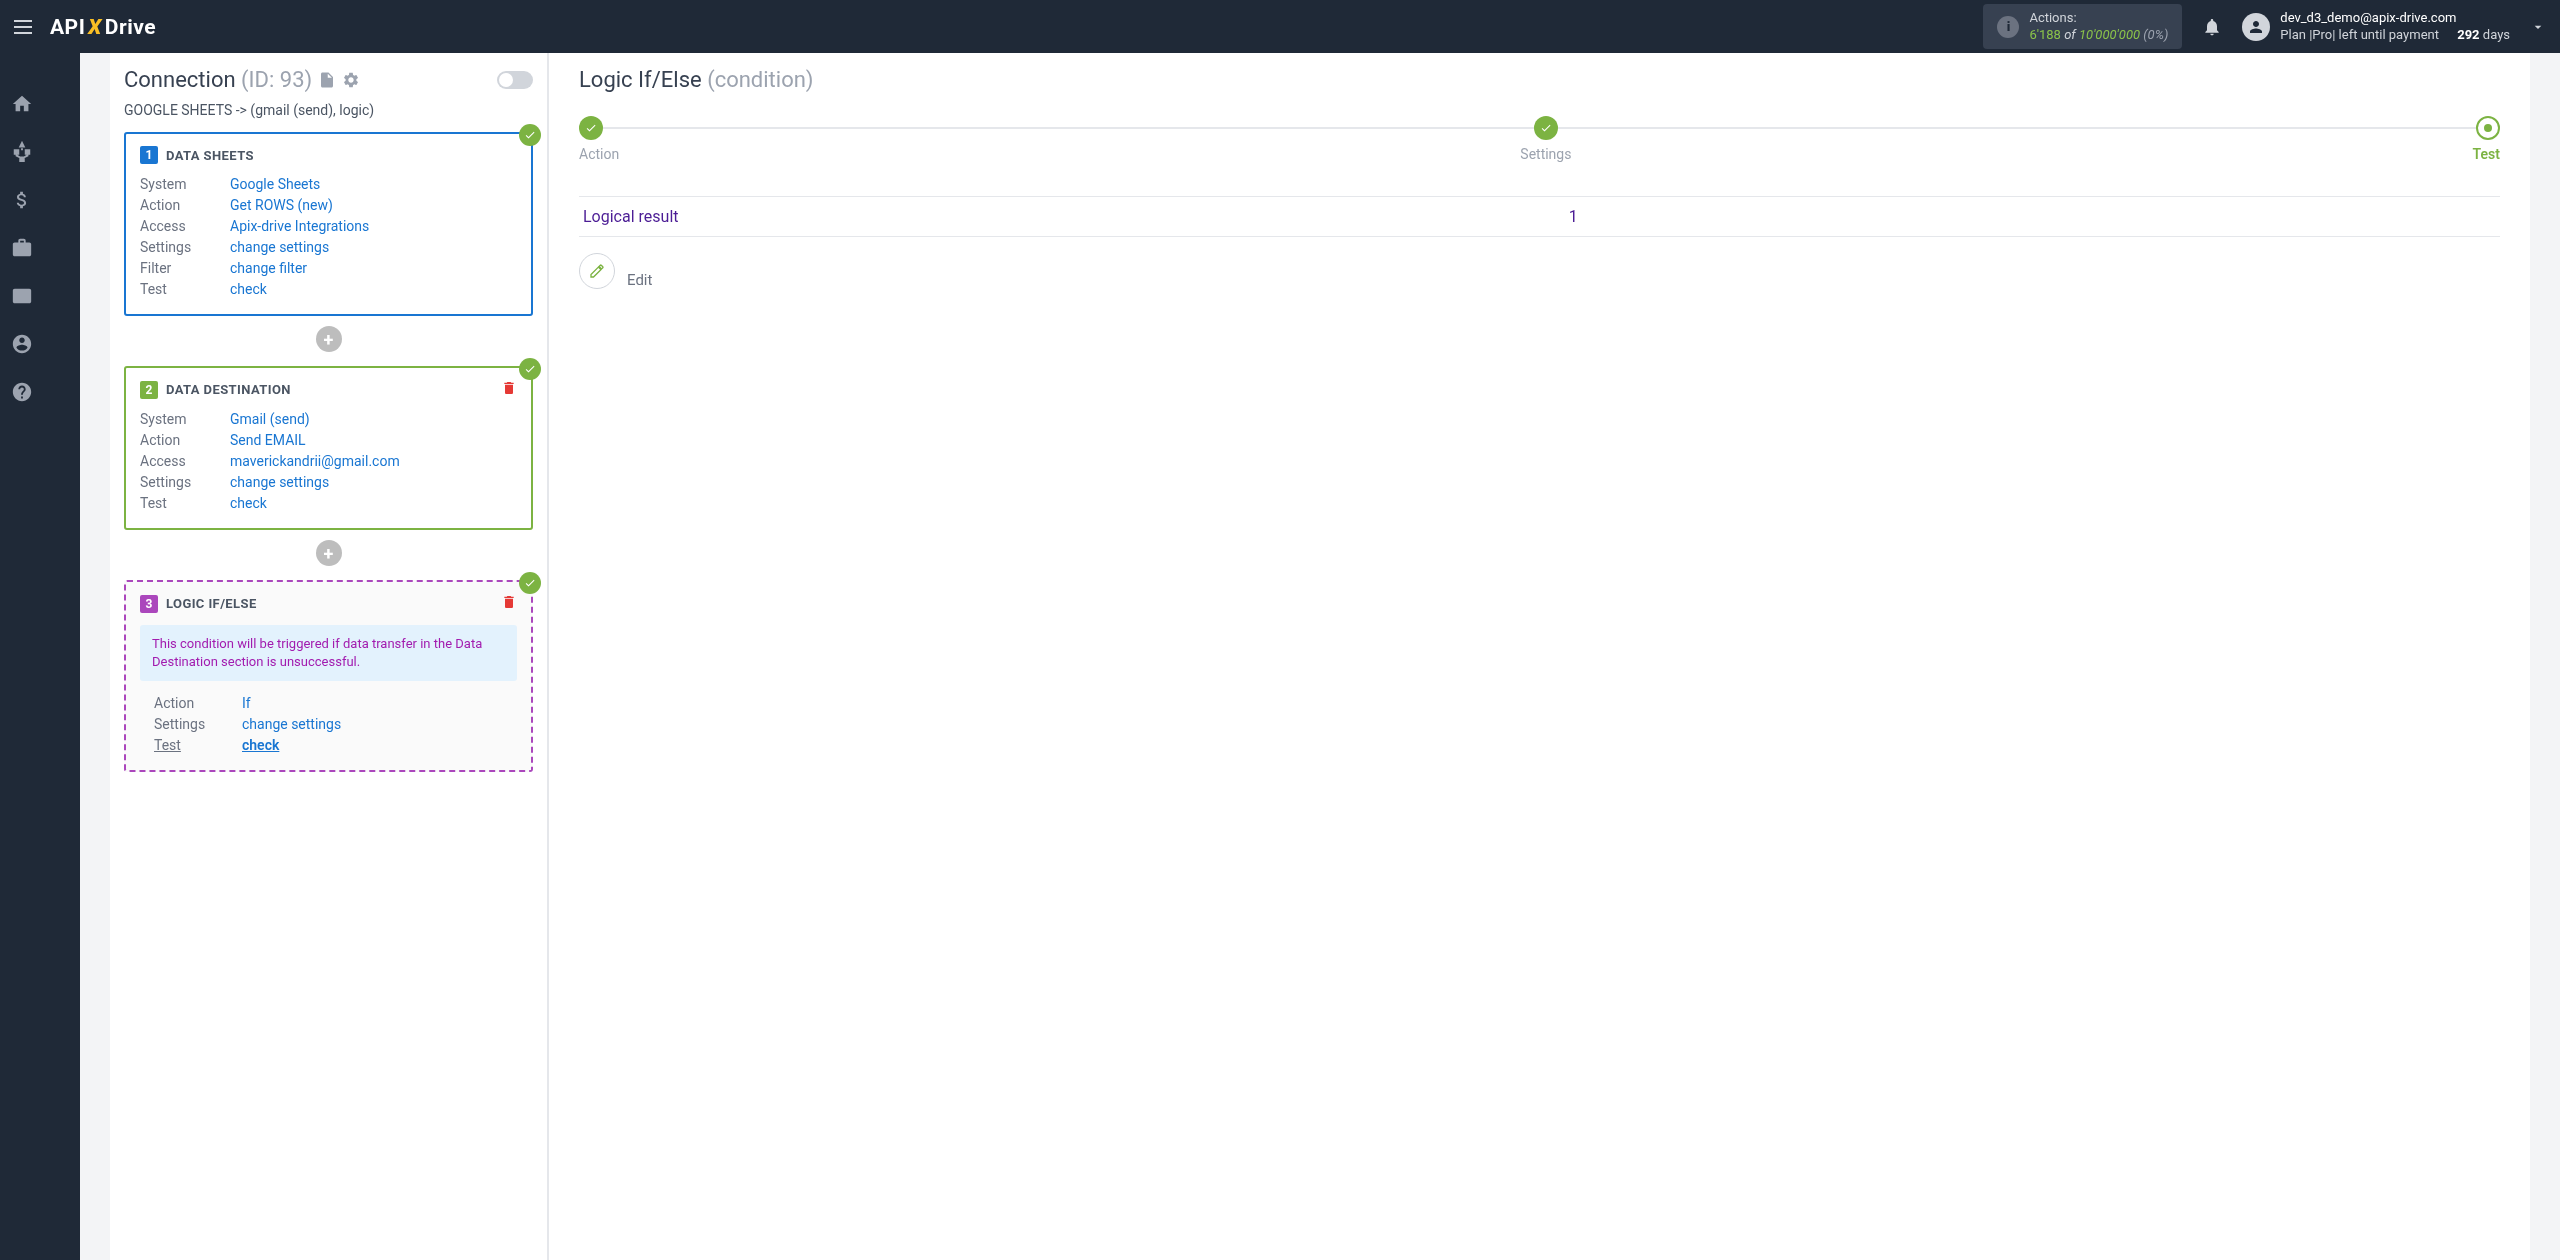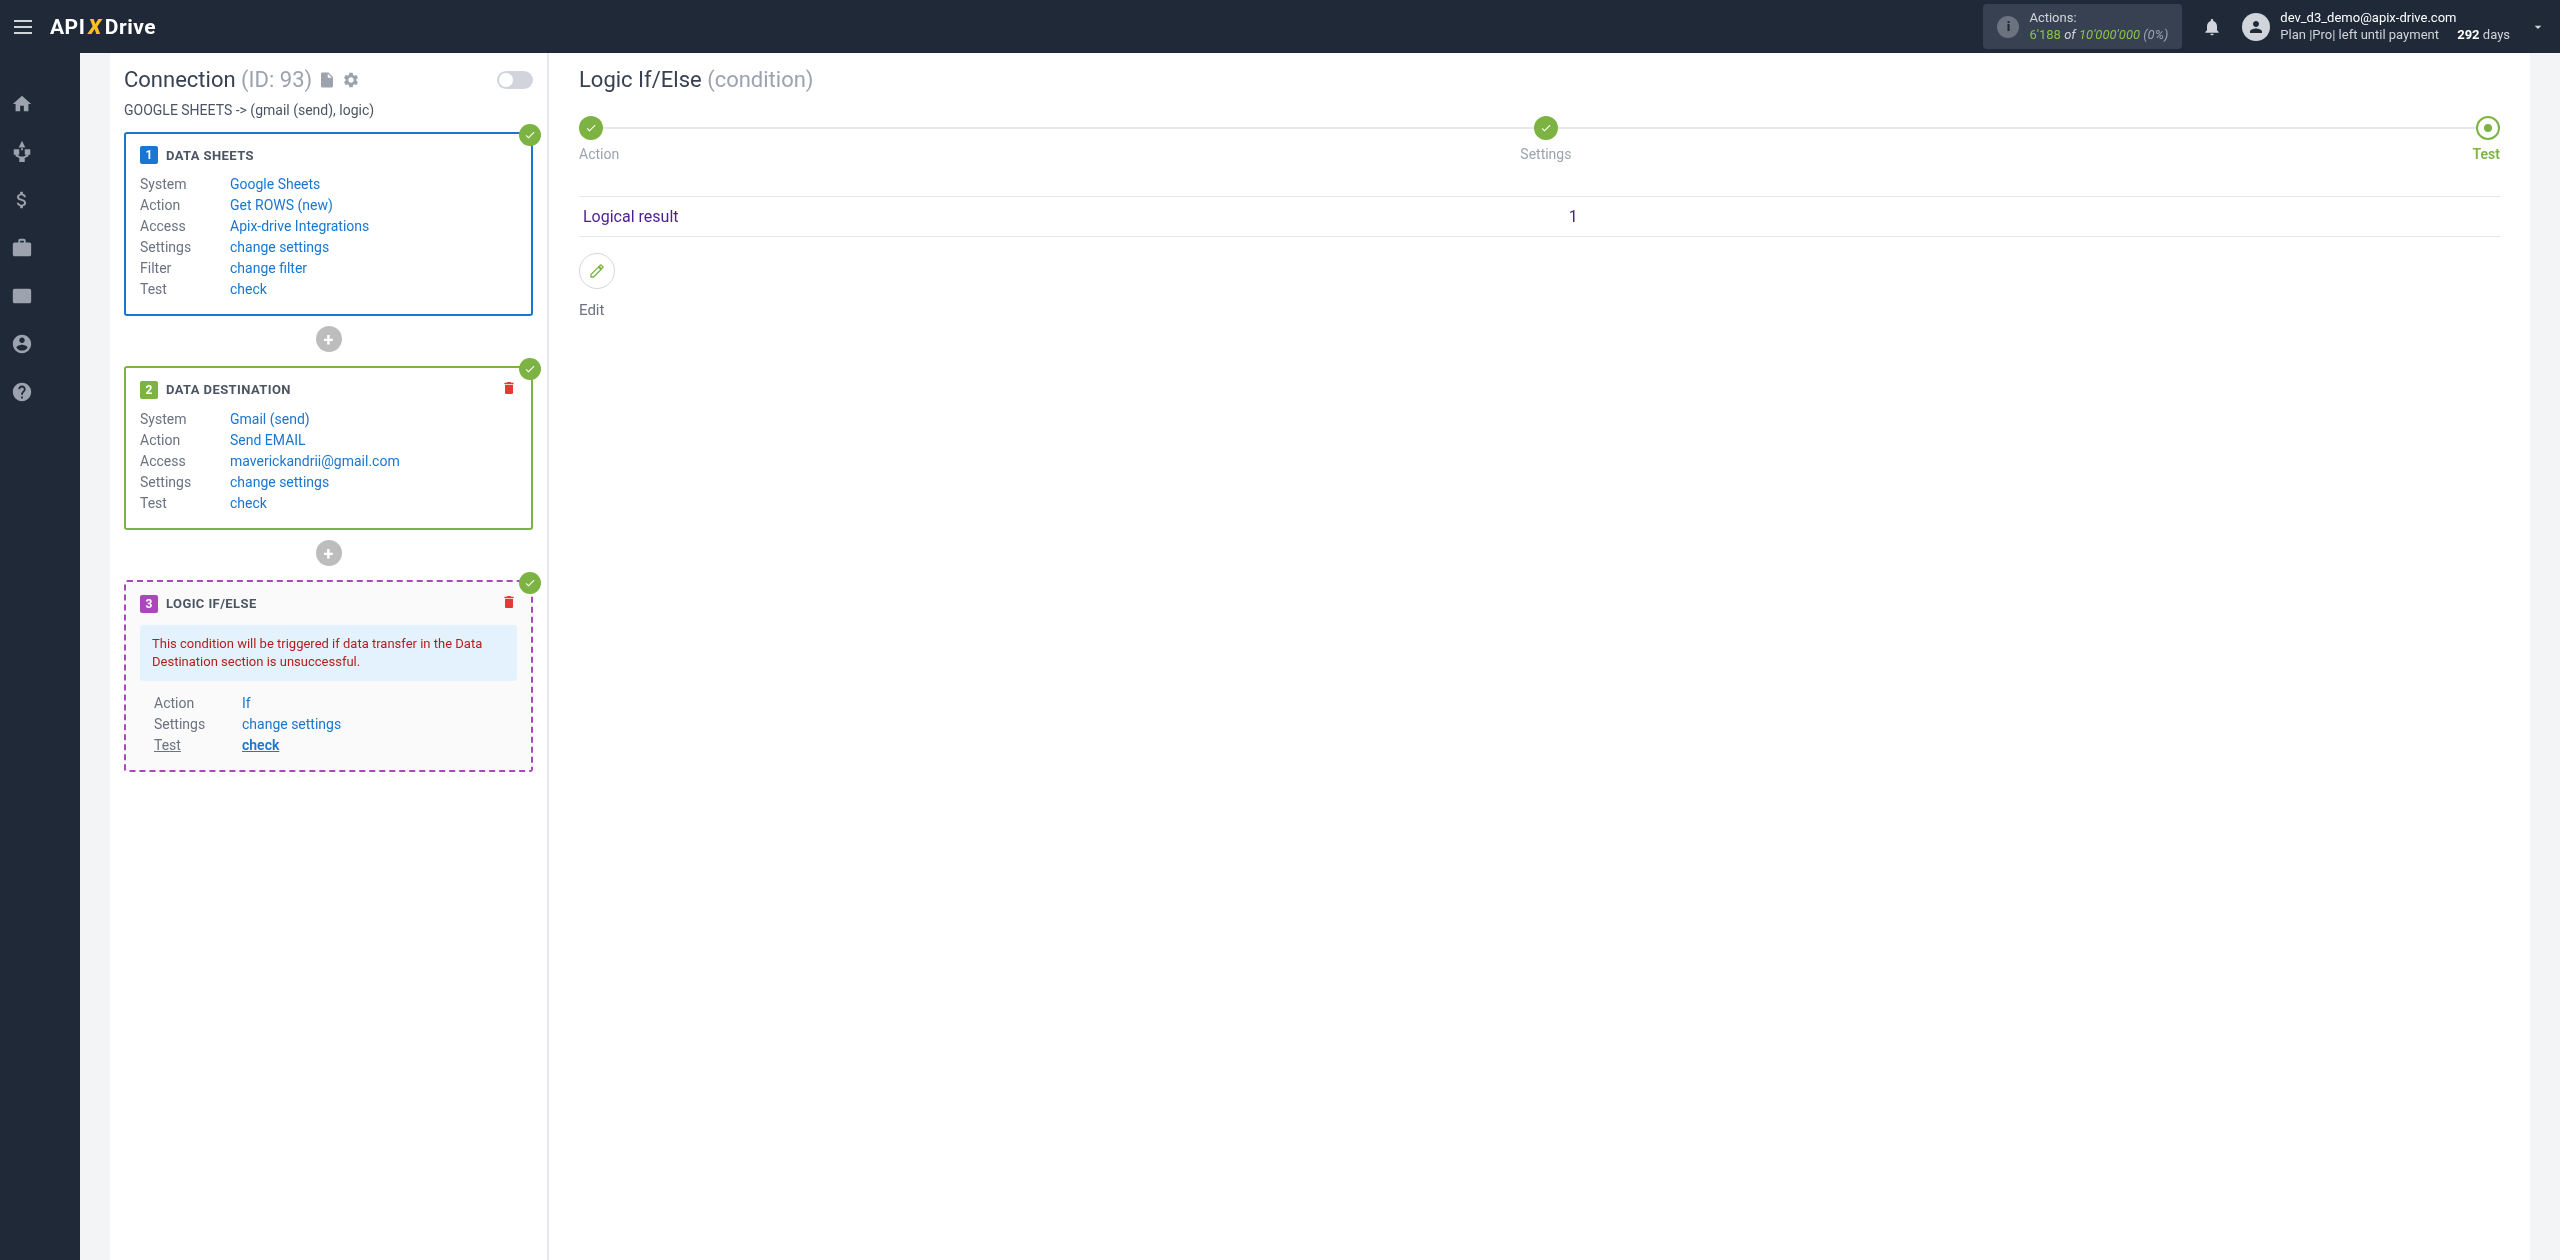--- a/index.html
+++ b/index.html
@@ -51,40 +51,40 @@
   .card-num.green { background:#7cb342; }
   .card-num.purple { background:#ab47bc; }
   .card-title { font-size:13px; font-weight:700; color:#4b5563; letter-spacing:0.4px; }
   .trash { margin-left:auto; cursor:pointer; }
   .trash svg { width:16px; height:16px; fill:#e53935; }
   .kv-row { display:flex; font-size:14px; margin-bottom:5px; }
   .kv-key { color:#6b7280; width:90px; flex-shrink:0; }
   .kv-val { color:#1976d2; cursor:pointer; }
   .kv-val.underline { text-decoration:underline; font-weight:600; }
   .kv-key.underline { text-decoration:underline; }
-  .info-box { background:#e3f2fd; padding:10px 12px; border-radius:3px; font-size:13px; color:#b91c1c; line-height:1.4; margin-bottom:14px; }
+  .info-box { background:#e3f2fd; padding:10px 12px; border-radius:3px; font-size:13px; color:#a21caf; line-height:1.4; margin-bottom:14px; }
   .add-btn { width:26px; height:26px; border-radius:50%; background:#bdbdbd; color:#fff; display:flex; align-items:center; justify-content:center; margin:6px auto 14px; cursor:pointer; font-size:18px; font-weight:700; }
   .card.purple .kv-row { padding-left:14px; }
   .card.purple .kv-row .kv-key { width:88px; }
   .right-pane { flex:1; background:#fff; padding:14px 30px 30px 30px; overflow-y:auto; margin-right:30px; border-left:1px solid #e5e7eb; }
   .rp-title { font-size:22px; color:#374151; margin-bottom:24px; }
   .rp-title .sub { color:#9ca3af; }
   .steps { display:flex; align-items:center; justify-content:space-between; position:relative; margin-bottom:34px; }
   .steps::before { content:""; position:absolute; left:12px; right:12px; top:11px; height:2px; background:#e5e7eb; }
   .step { display:flex; flex-direction:column; align-items:center; gap:6px; position:relative; z-index:1; }
   .step:first-child{align-items:flex-start;} .step:last-child{align-items:flex-end;}
   .step-dot { width:24px; height:24px; border-radius:50%; background:#7cb342; display:flex; align-items:center; justify-content:center; }
   .step-dot svg { width:12px; height:12px; fill:#fff; }
   .step-dot.current { background:#fff; border:2px solid #7cb342; }
   .step-dot.current::after { content:""; width:8px; height:8px; border-radius:50%; background:#7cb342; }
   .step-label { font-size:14px; color:#9ca3af; }
   .step-label.active { color:#7cb342; font-weight:600; }
   .result-row { display:flex; padding:10px 4px; border-top:1px solid #e5e7eb; border-bottom:1px solid #e5e7eb; font-size:16px; color:#4c1d95; }
   .result-row .val { margin-left:auto; margin-right:48%; }
-  .edit-row { display:flex; align-items:flex-start; gap:12px; margin-top:16px;flex-direction:column; }
+  .edit-row { display:flex; align-items:flex-end; gap:12px; margin-top:16px; }
   .edit-btn { width:36px; height:36px; border-radius:50%; border:1px solid #d1d5db; display:flex; align-items:center; justify-content:center; cursor:pointer; }
   .edit-btn svg { width:16px; height:16px; fill:none; stroke:#7cb342; stroke-width:2; }
   .edit-label { font-size:15px; color:#6b7280; }
 </style>
 </head>
 <body>
 
 <div class="topbar">
   <div class="hamburger">
       <span></span>

